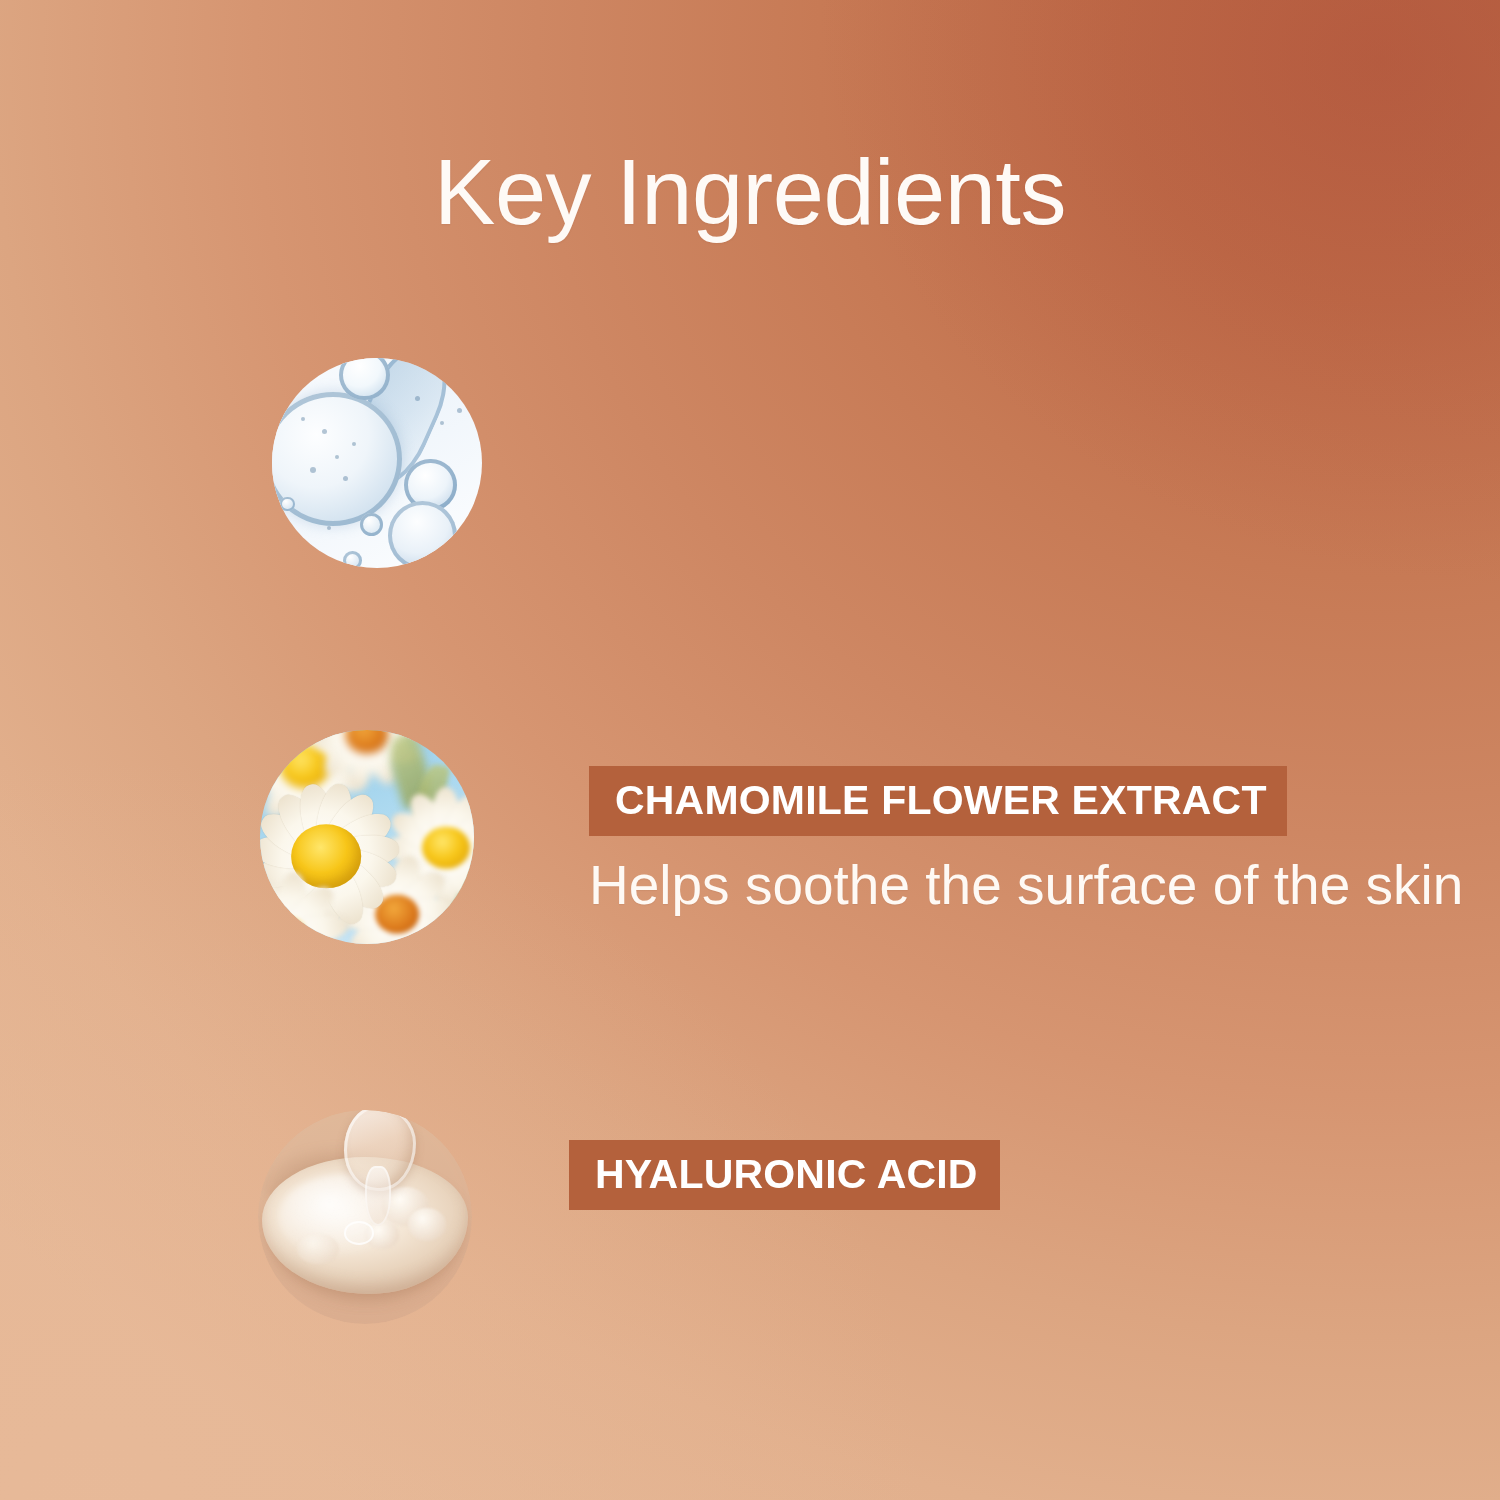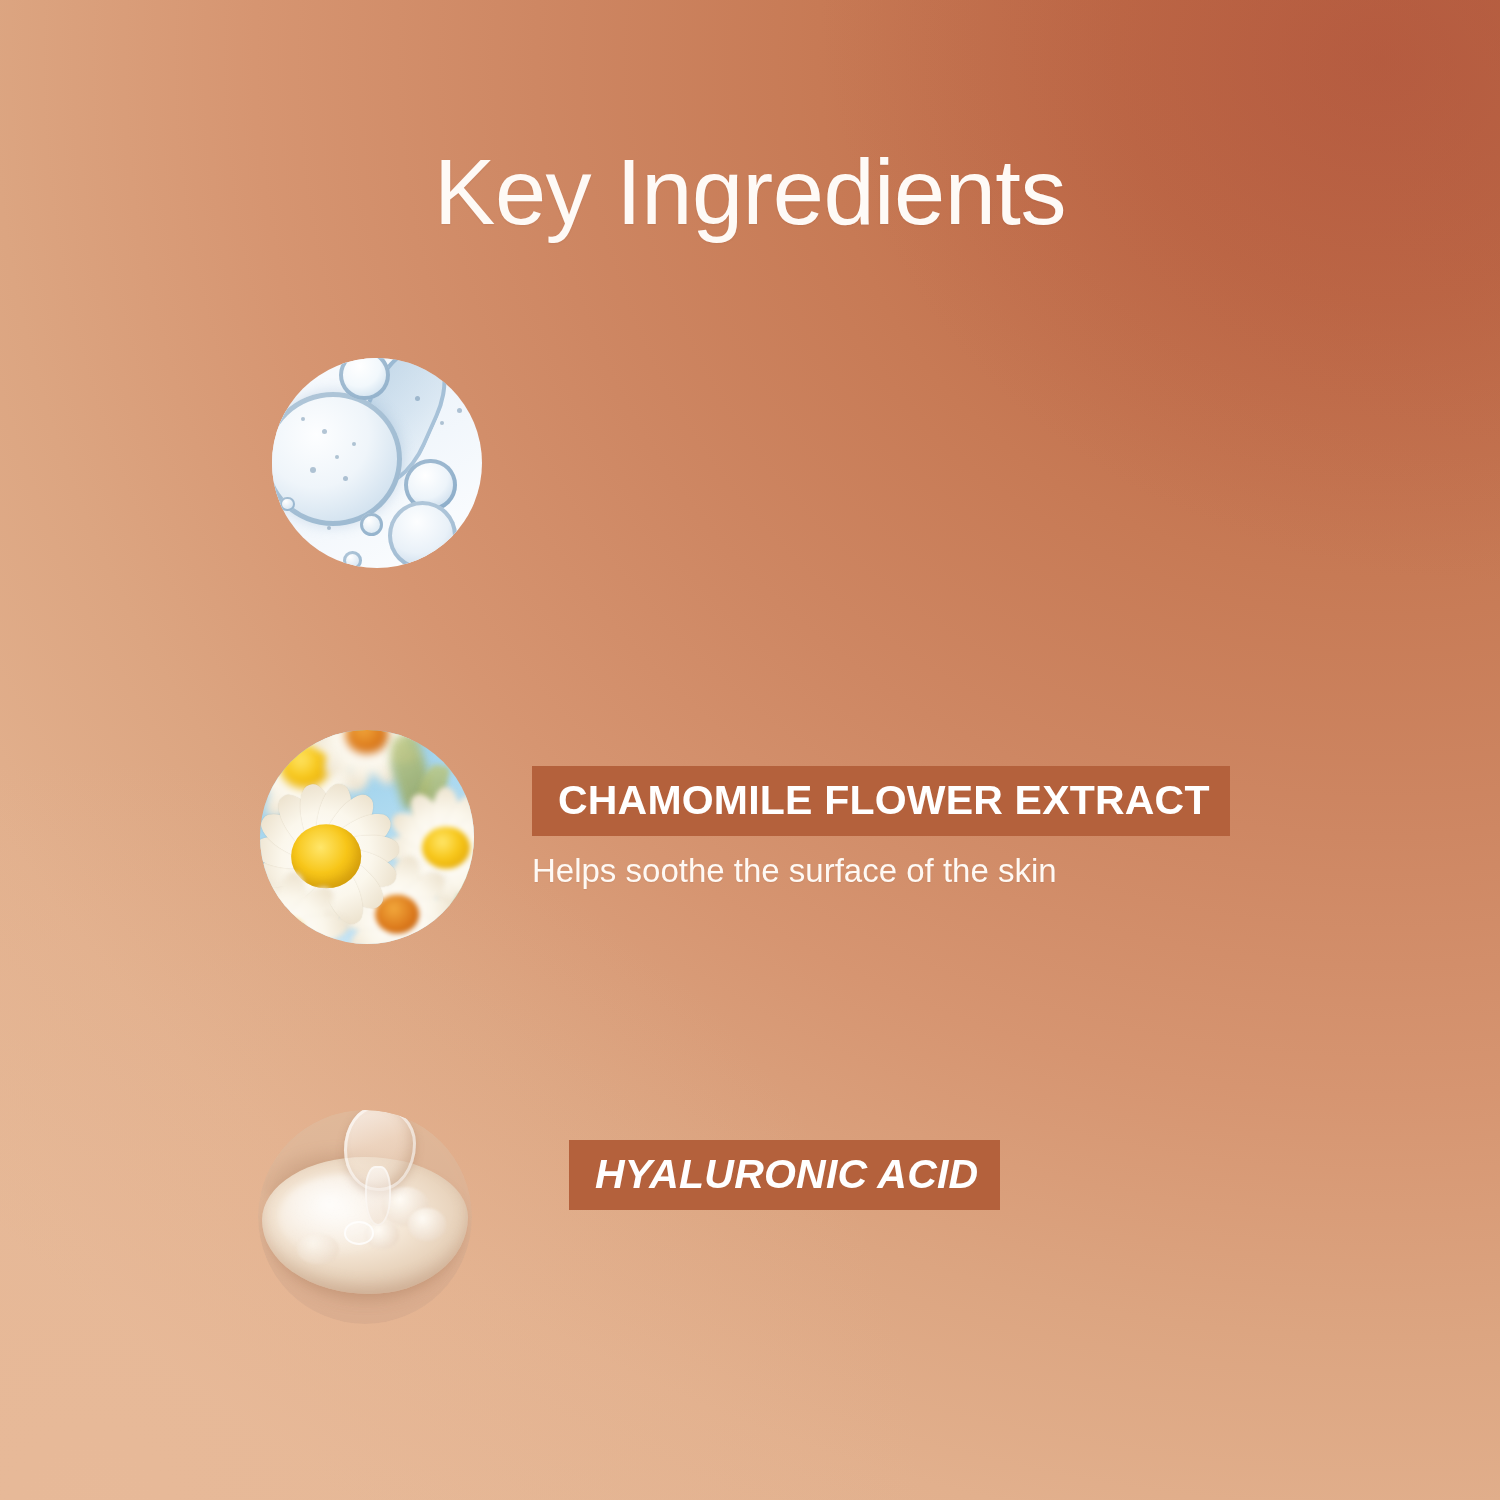--- a/index.html
+++ b/index.html
@@ -209,22 +209,22 @@
   .lump {
     position:absolute;
     border-radius:50%;
     background:radial-gradient(circle at 38% 32%, rgba(255,252,246,.95), rgba(226,203,181,.7));
     filter:blur(1px);
   }
 
   
   .text-col { position:relative; }
   #row-0 .text-col { margin-left:95px; padding-top:3px; }
-  #row-1 .text-col { margin-left:58px; padding-top:40px; }
-  #row-2 .text-col { margin-left:97px; padding-top:36px;font-style:italic; }
+  #row-1 .text-col { margin-left:115px; padding-top:40px; }
+  #row-2 .text-col { margin-left:97px; padding-top:36px; }
 
   .badge {
     display:inline-block;
     background:#B4613C;
     color:#FFFFFF;
     font-weight:700;
     font-size:40px;
     letter-spacing:0.2px;
     line-height:1;
     padding:14px 22px 15px 26px;
@@ -235,21 +235,21 @@
 
   .desc {
     color:#FEF9F4;
     font-weight:300;
     font-size:47px;
     line-height:1.28;
     margin-top:16px;
     white-space:pre-line;
     text-shadow:0 1px 1px rgba(130,70,45,.10);
   }
-  #row-1 .desc { font-size:33px; margin-top:14px; }
+  #row-1 .desc { font-size:55px; margin-top:14px; }
   #row-2 .desc { font-size:47px; margin-top:16px; }
 </style>
 </head>
 <body>
 
 <div id="bg-base"></div>
 <div id="bg-warm"></div>
 
 <h1 id="title">Key Ingredients</h1>
 

